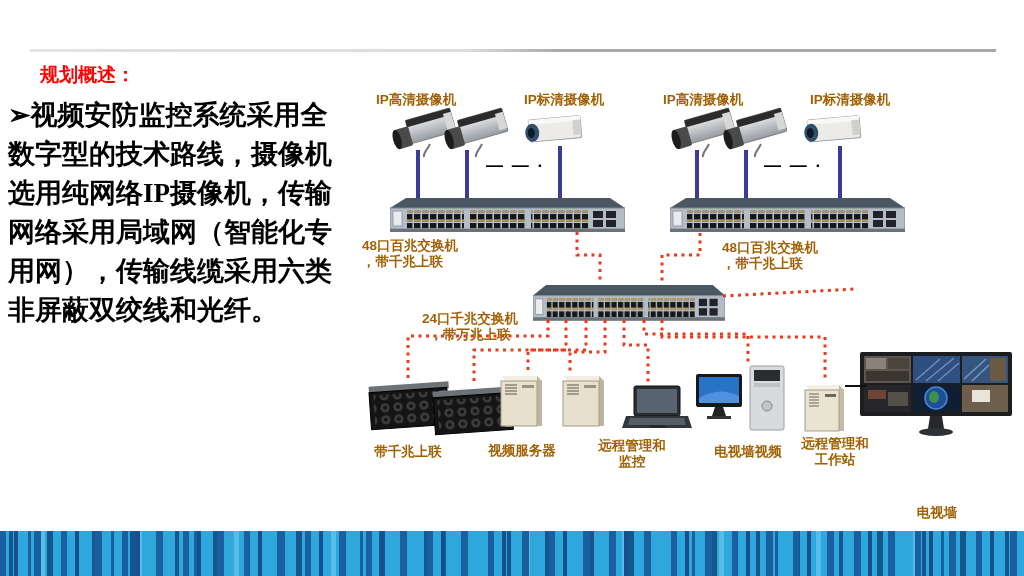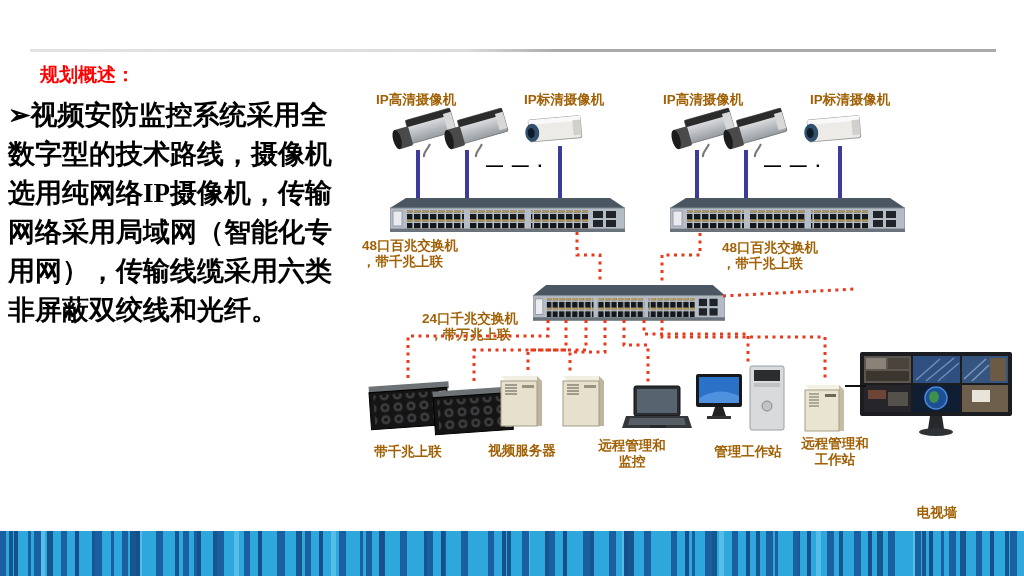--- a/index.html
+++ b/index.html
@@ -351,20 +351,20 @@
       <path d="M644,320 V334 H748 V364"></path>
       <path d="M662,320 V337 H825 V379"></path>
     </g>
     <line x1="845" y1="386" x2="866" y2="386" stroke="#111" stroke-width="2"></line>
   </svg>
 
   <div class="abs dlabel center" style="left:358px;top:444px;width:100px;">带千兆上联</div>
   <div class="abs dlabel center" style="left:472px;top:444px;width:100px;font-family:Liberation Mono, monospace;">视频服务器</div>
   <div class="abs dlabel center" style="left:580px;top:438px;width:104px;">远程管理和
 监控</div>
-  <div class="abs dlabel center" style="left:698px;top:444px;width:100px;">管理工作站</div>
+  <div class="abs dlabel center" style="left:698px;top:444px;width:100px;">电视墙视频</div>
   <div class="abs dlabel center" style="left:783px;top:436px;width:104px;">远程管理和
 工作站</div>
   <div class="abs dlabel center" style="left:887px;top:464px;width:100px;margin-top:41px;">电视墙</div>
 
   <div class="abs footer"></div>
 
 </div>
 
 </body></html>

